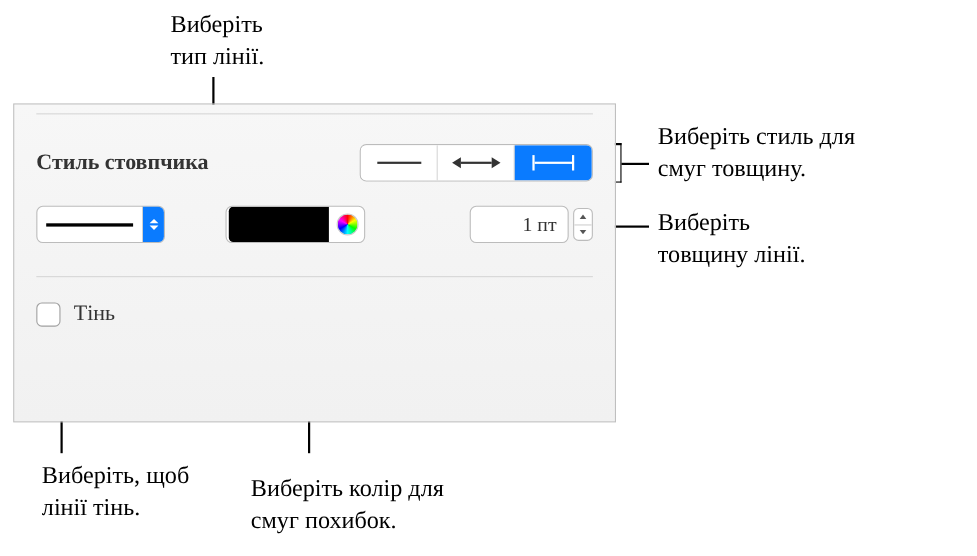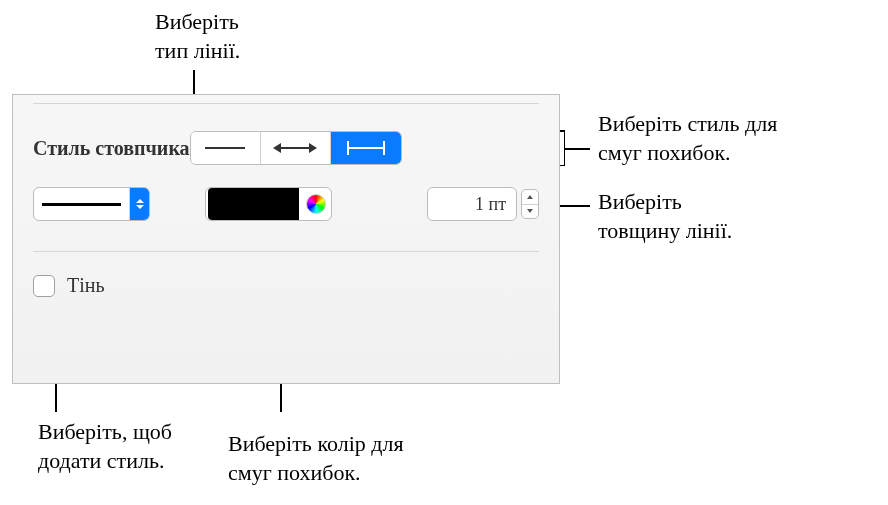--- a/index.html
+++ b/index.html
@@ -25,21 +25,21 @@
     .panel::before {
       content: "";
       position: absolute;
       left: 20px; right: 20px; top: 8px;
       height: 1px;
       background: #d6d6d6;
     }
     .row1 {
       display: flex;
       align-items: center;
-      justify-content: flex-start;
+      justify-content: space-between;
       margin-top: 18px;
     }
     .section-title {
       font-weight: 600;
       font-size: 20px;
       color: #333;
     }
     .seg {
       display: flex;
       border: 1px solid #bcbcbc;
@@ -243,30 +243,30 @@
     .glyph-bar .shaft { width: 34px; height: 2px; background: #fff; }
   </style>
 </head>
 <body>
 
 <div class="callout" style="left:155px; top:8px; white-space:pre;">Виберіть
 тип лінії.</div>
 <div class="callout-line v" style="left:193px; top:70px; height:120px;"></div>
 
 <div class="callout" style="left:598px; top:110px; white-space:pre;">Виберіть стиль для
-смуг похибок.</div>
+смуг товщину.</div>
 <div class="bracket" style="left:555px; top:130px; height:36px;"></div>
 <div class="callout-line h" style="left:565px; top:148px; width:25px;"></div>
 
 <div class="callout" style="left:598px; top:188px; white-space:pre;">Виберіть
 товщину лінії.</div>
 <div class="callout-line h" style="left:548px; top:205px; width:42px;"></div>
 
 <div class="callout" style="left:38px; top:418px; white-space:pre;">Виберіть, щоб
-додати стиль.</div>
+лінії тінь.</div>
 <div class="callout-line v" style="left:55px; top:334px; height:78px;"></div>
 
 <div class="callout" style="left:228px; top:430px; white-space:pre;">Виберіть колір для
 смуг похибок.</div>
 <div class="callout-line v" style="left:280px; top:222px; height:190px;"></div>
 
 <div class="panel">
 
   <div class="row1">
     <div class="section-title">Стиль стовпчика</div>

